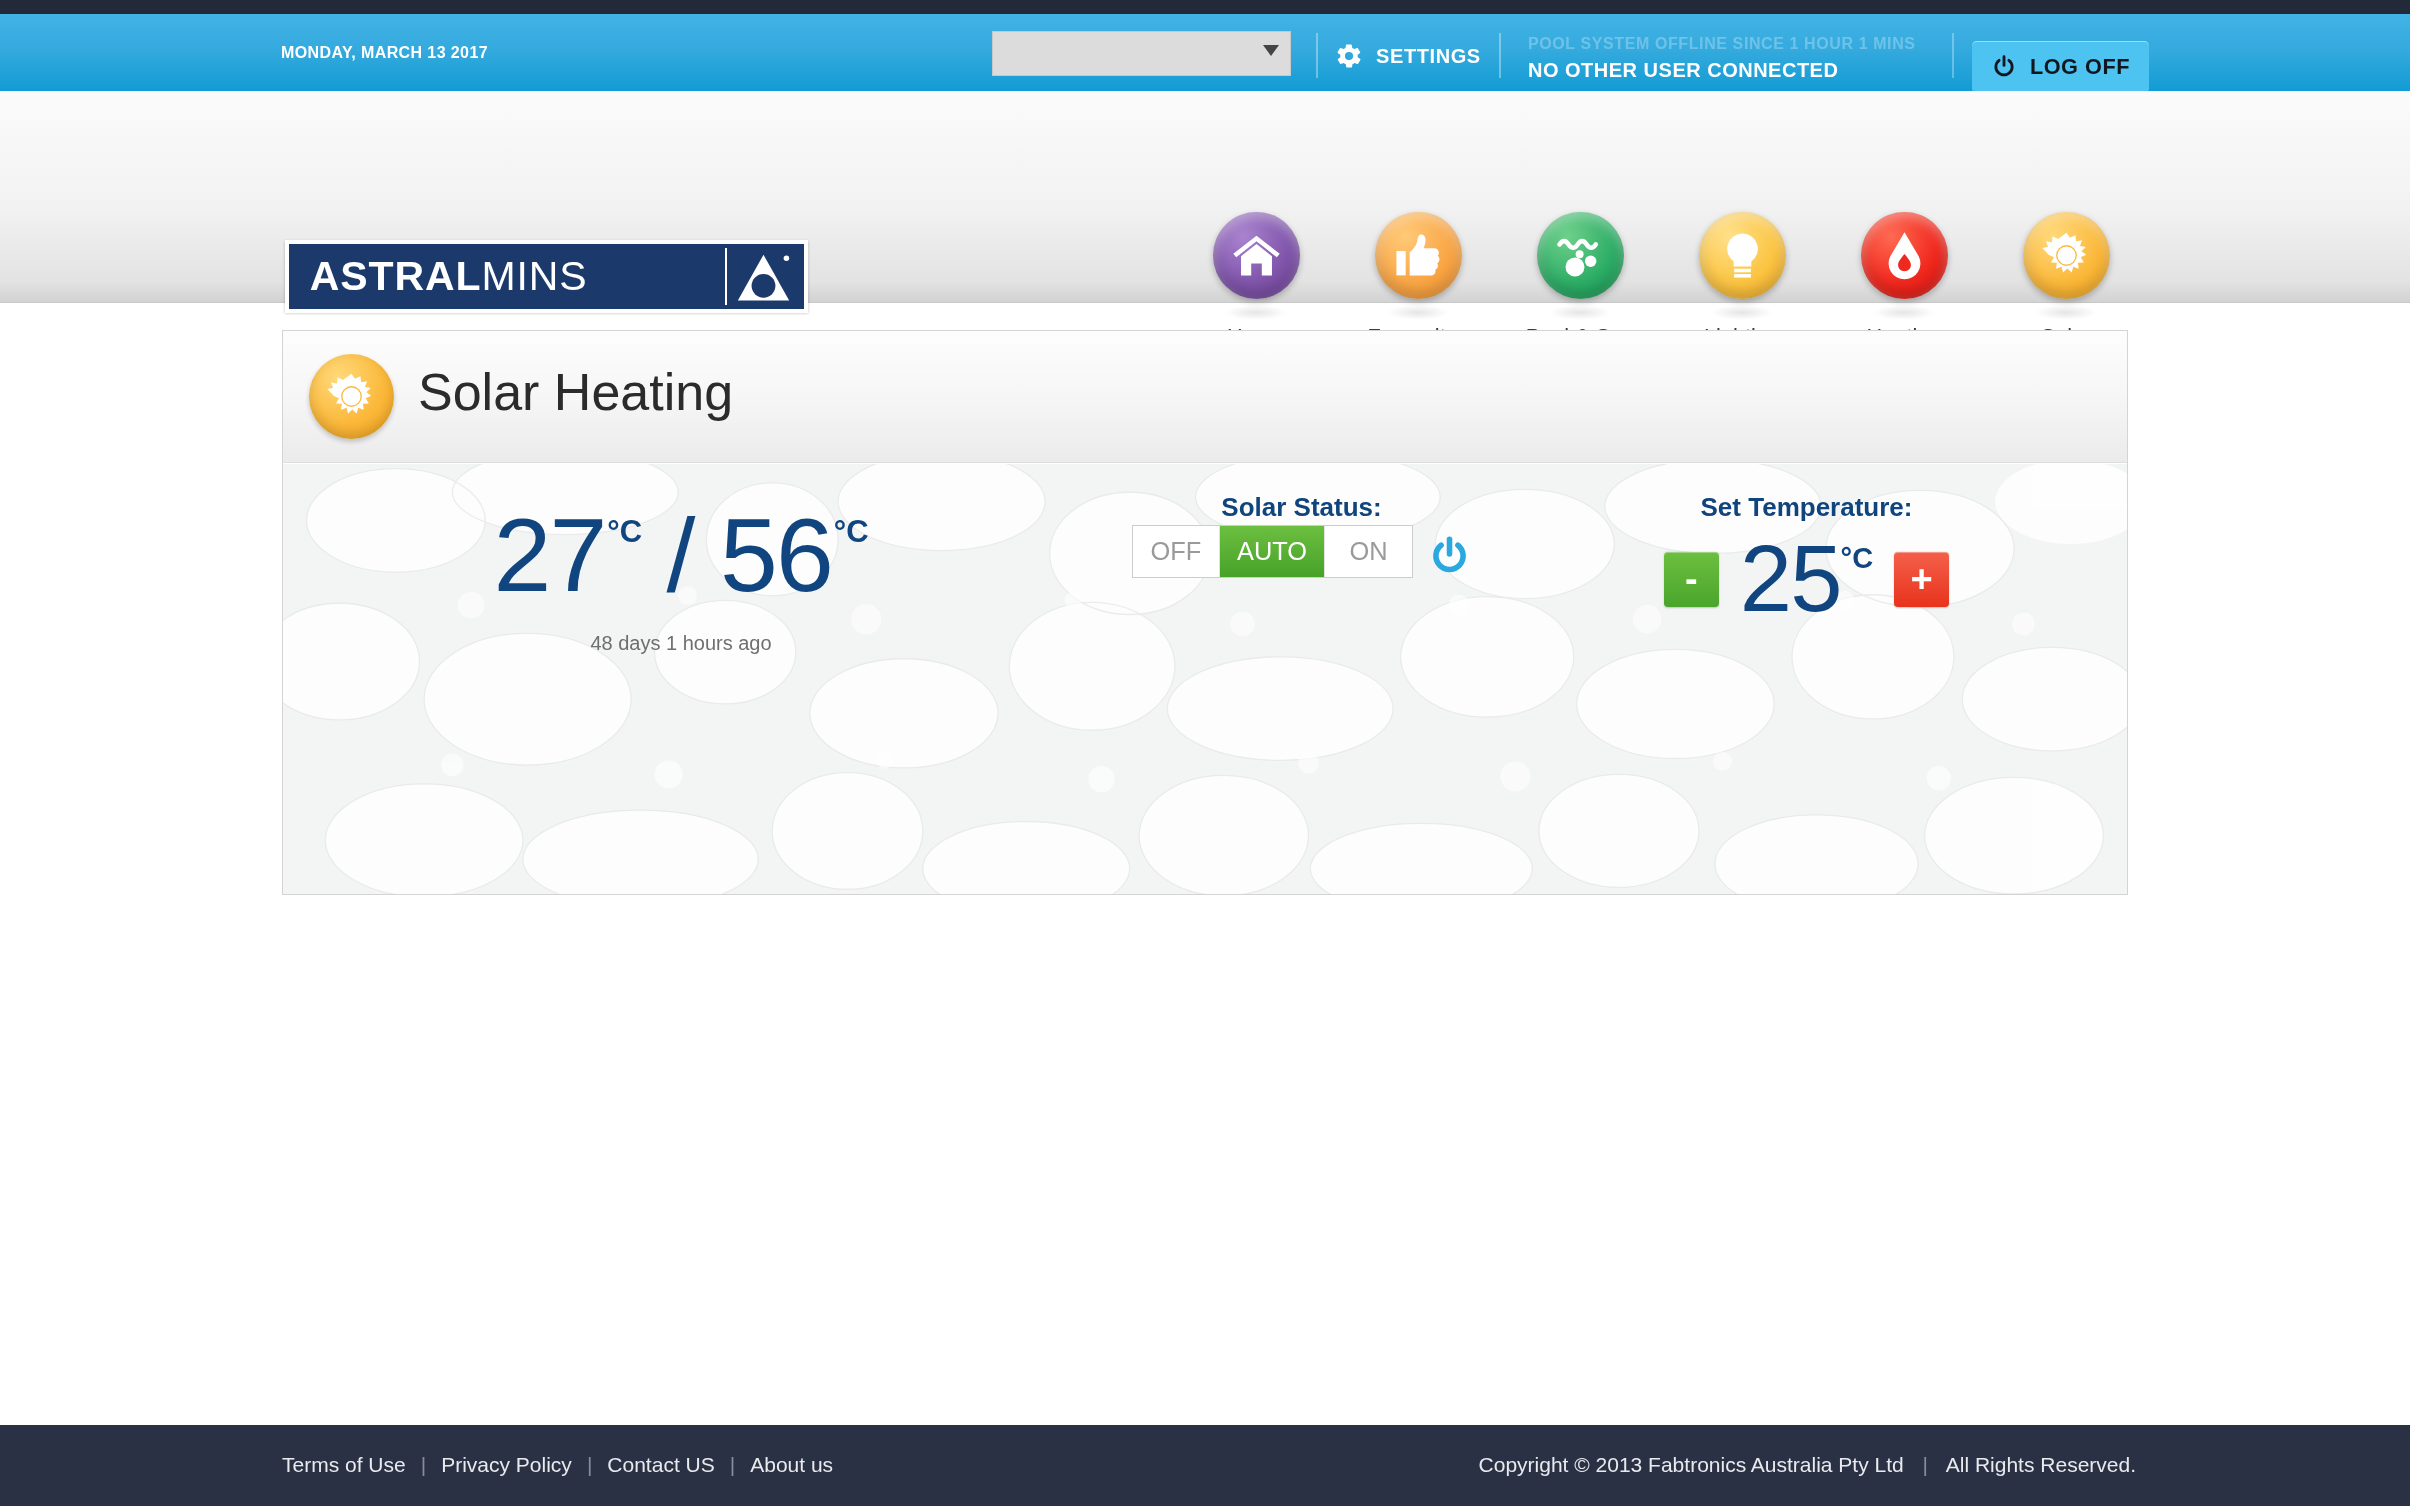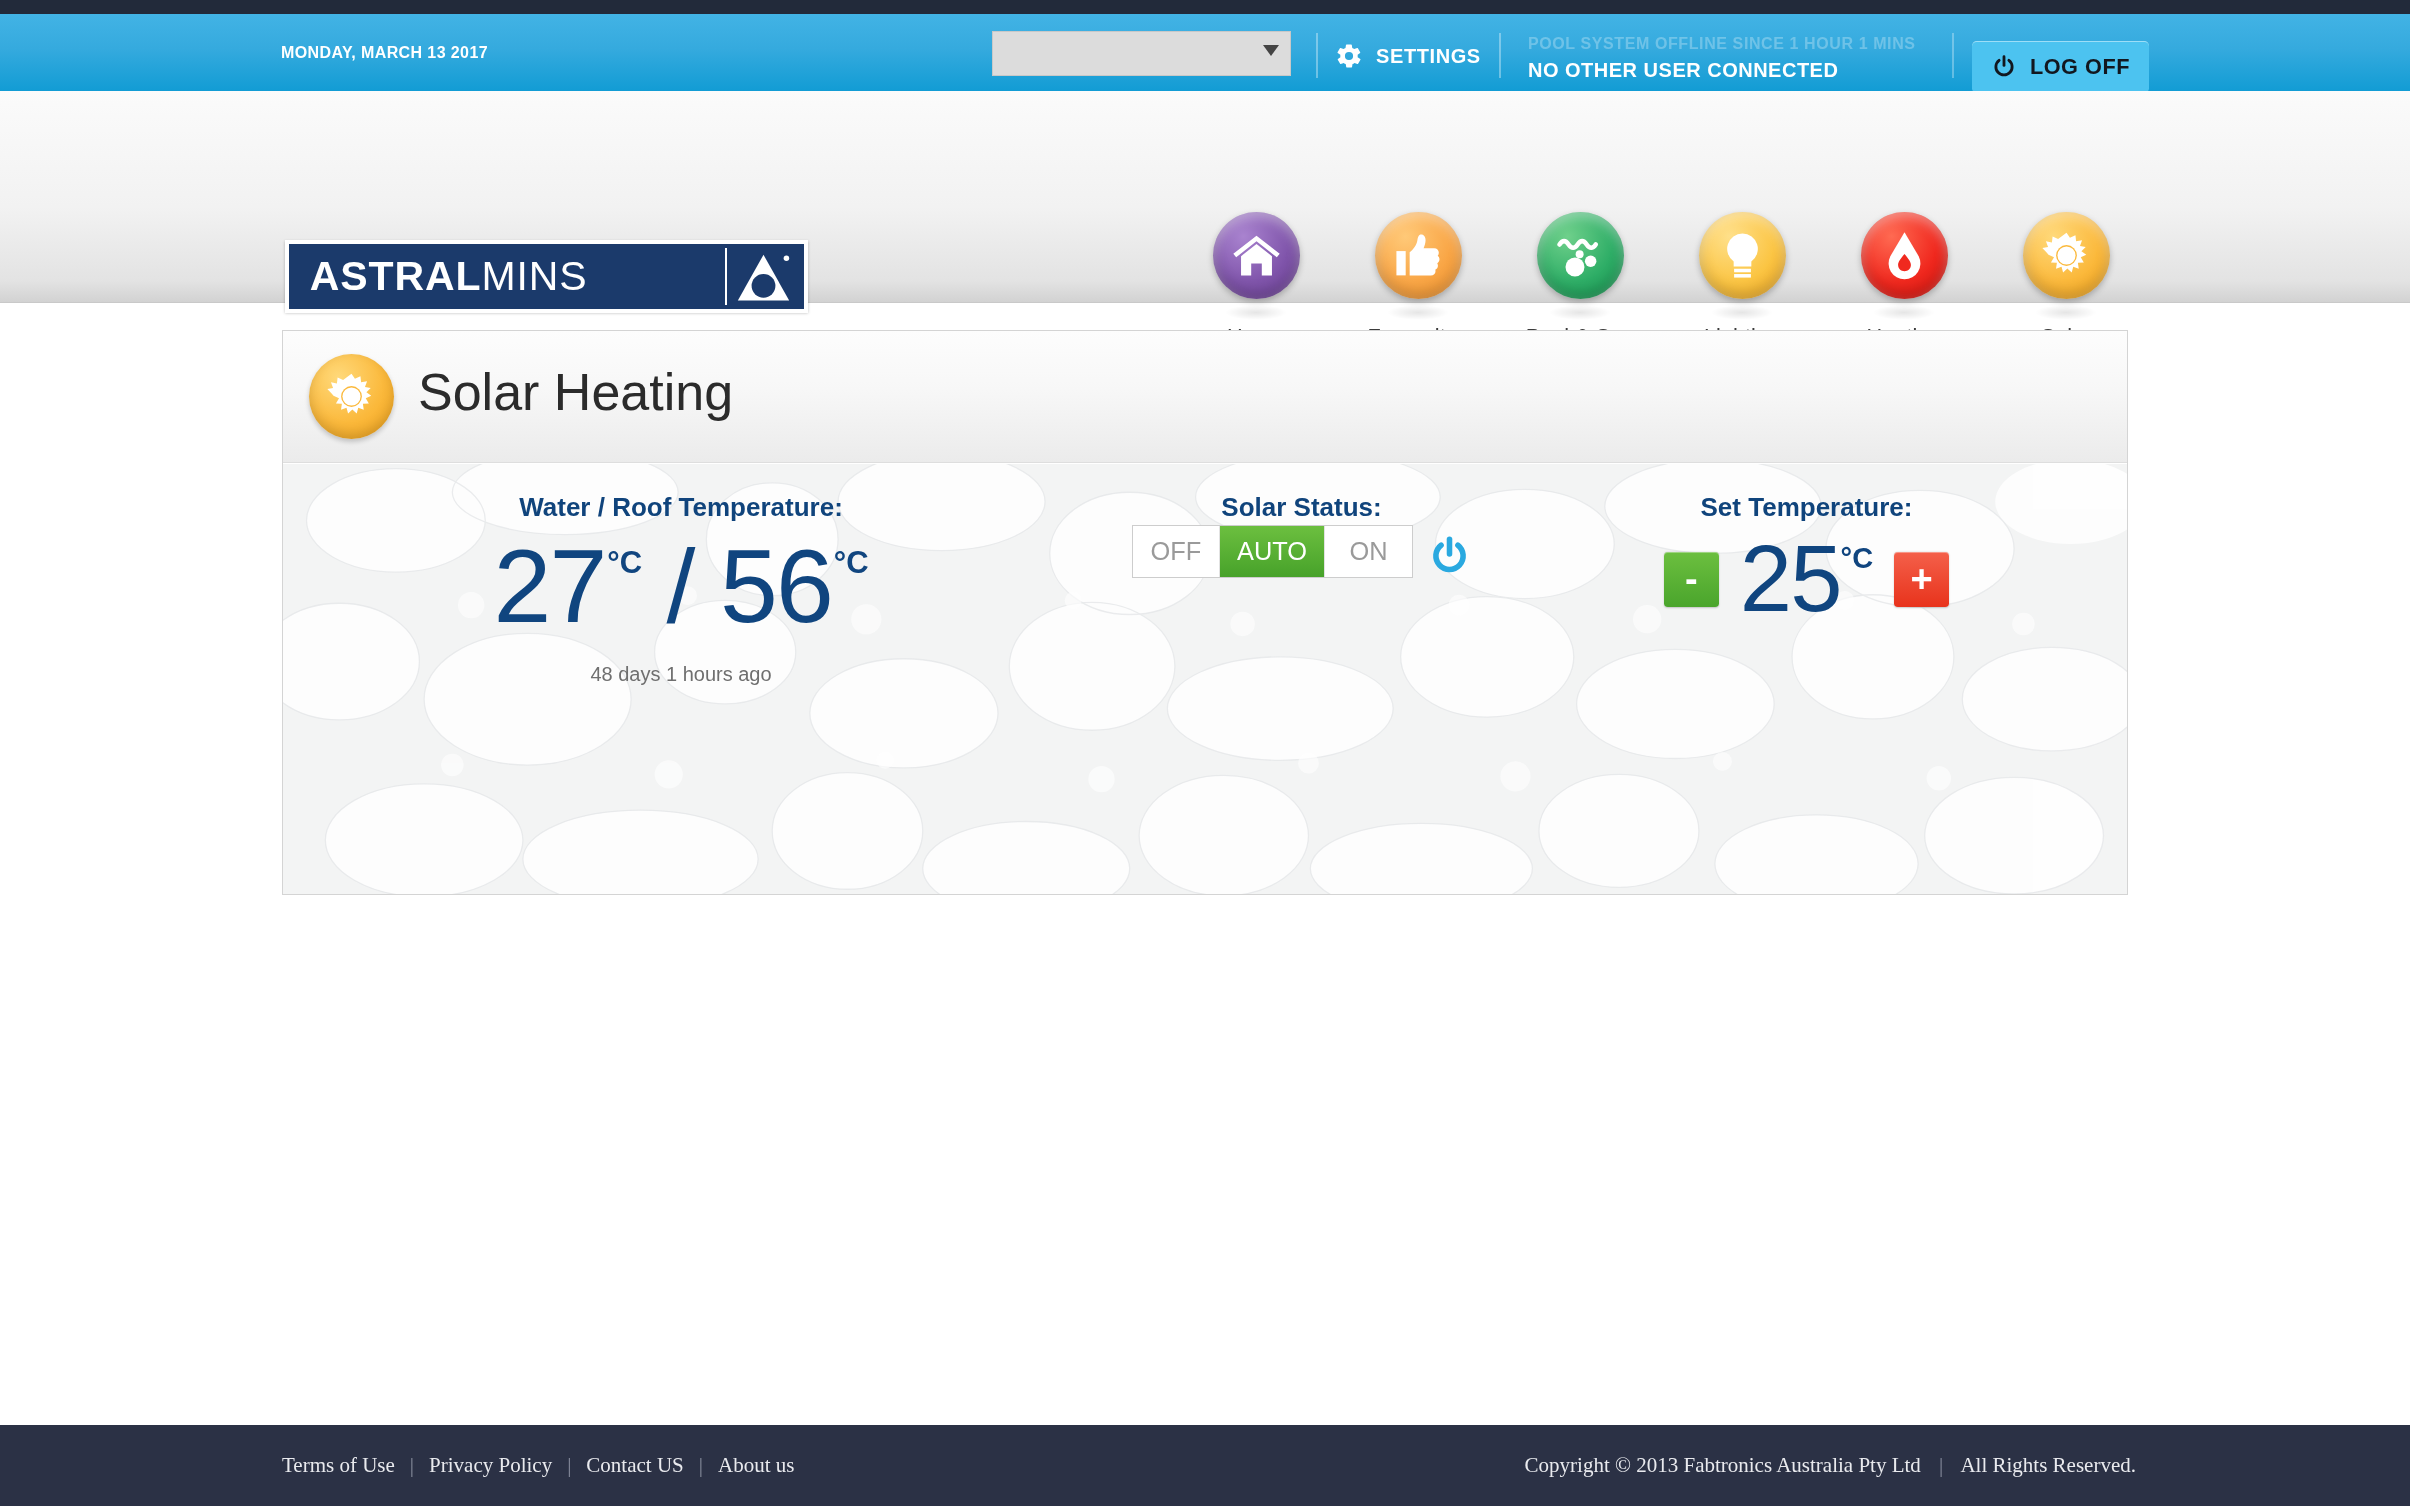--- a/index.html
+++ b/index.html
@@ -188,21 +188,20 @@
   .minus { background: linear-gradient(to bottom, #6cbf3f 0%, #4aa52c 100%); }
   .plus  { background: linear-gradient(to bottom, #f4604a 0%, #e8331c 100%); }
   .setval { display: flex; align-items: flex-start; color: #10457f; line-height: 1; }
   .setval .num { font-size: 94px; letter-spacing: -1.9px; }
   .setval .unit { font-size: 29px; font-weight: bold; margin-top: 11.3px; }
 
   
   .footer {
     position: absolute; left: 0; bottom: 0; width: 2411px; height: 81px;
     background: #2b3145;
-    font-family: Liberation Serif, serif;
   }
   .f-links { position: absolute; left: 282px; top: 28px; display: flex; align-items: center; gap: 0; }
   .f-links a { color: #e9eaee; font-size: 21px; text-decoration: none; }
   .f-links .sep { color: #878c9c; font-size: 21px; margin: 0 15px; }
   .f-copy { position: absolute; right: 275px; top: 28px; color: #e9eaee; font-size: 21px; white-space: nowrap; }
   .f-copy .sep { color: #878c9c; margin: 0 13px; }
 </style>
 </head>
 <body>
 
@@ -425,21 +424,20 @@
         <circle cx="640" cy="315" r="9"></circle>
           <circle cx="870" cy="335" r="14"></circle>
         <circle cx="1090" cy="318" r="11"></circle>
           <circle cx="1310" cy="332" r="16"></circle>
         <circle cx="1530" cy="316" r="10"></circle>
           <circle cx="1760" cy="334" r="13"></circle>
       </g>
     </svg>
 
     <div class="col c1">
-      <div class="col-label">Water / Roof Temperature:</div>
       <div class="bigtemp">
         <span class="num">27</span>
         <span class="unit">°C</span>
         <span class="slash">/</span>
         <span class="num">56</span>
         <span class="unit">°C</span>
       </div>
       <div class="ago">48 days 1 hours ago</div>
     </div>
 

